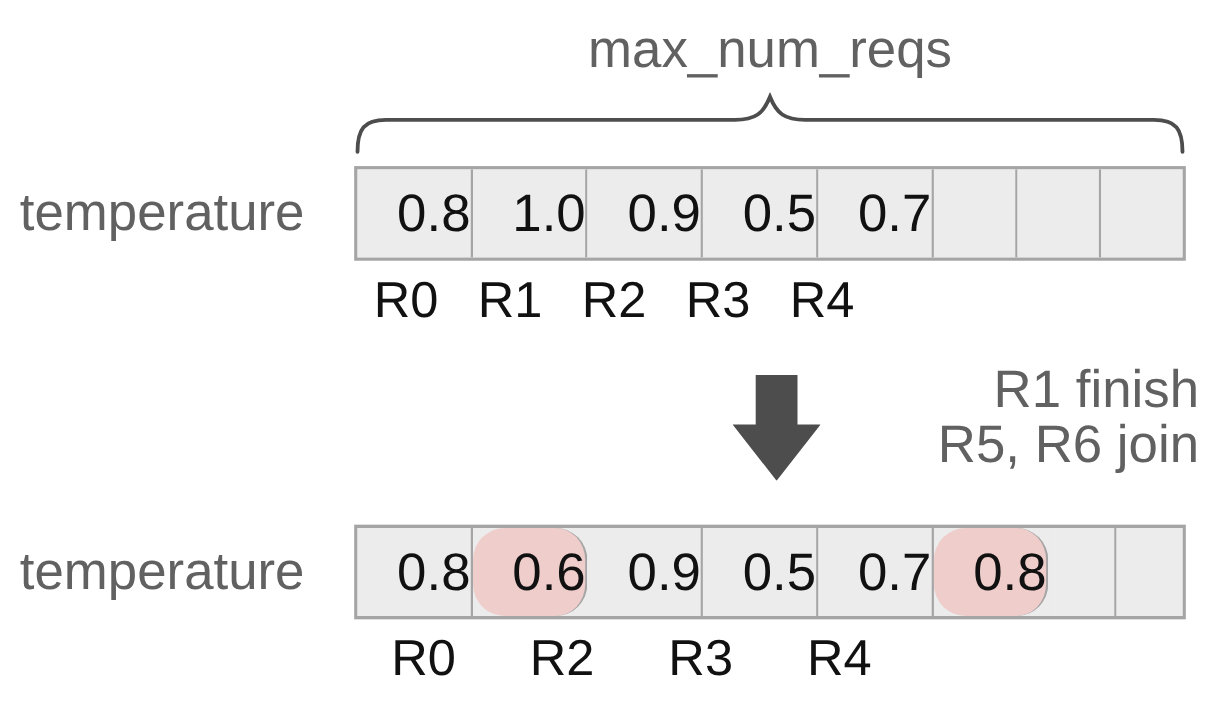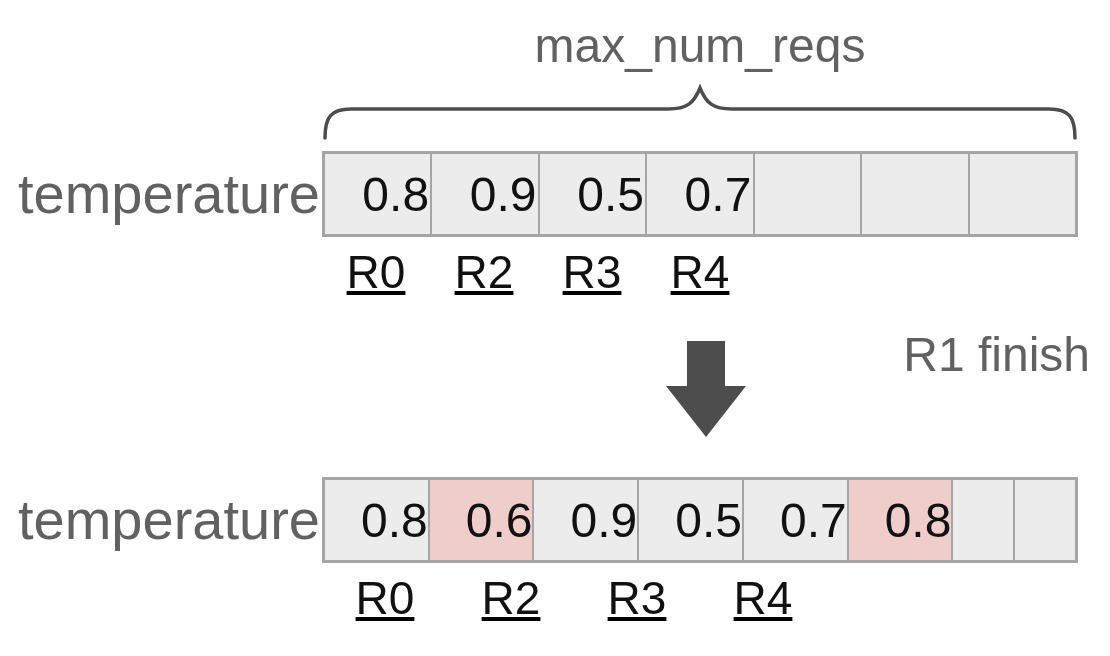--- a/index.html
+++ b/index.html
@@ -23,21 +23,21 @@
     text-align:center;
     font-size:48px;line-height:56px;
     color:var(--label-gray);
     white-space:nowrap;
   }
   .brace{position:absolute;left:322px;top:84px;width:756px;height:58px;}
   .brace path{stroke:var(--arrow-gray);stroke-width:3.5;fill:none;stroke-linecap:round;}
 
   .row-label{
     position:absolute;left:18px;
-    font-size:56px;line-height:56px;
+    font-size:48px;line-height:56px;
     color:var(--label-gray);
     white-space:nowrap;
   }
   .row-label.before{top:166px;}
   .row-label.after{top:492px;}
 
   .grid{
     position:absolute;left:322px;width:756px;height:86px;
     display:flex;
     border:3px solid var(--grid-border);
@@ -47,26 +47,25 @@
   .grid.before{top:151px;}
   .grid.after{top:477px;}
   .cell{
     flex:1 1 0;
     display:flex;align-items:center;justify-content:center;
     border-right:2px solid var(--grid-border);
     background:var(--cell-bg);
     font-size:48px;color:var(--ink);padding-left:36px;
   }
   .cell:last-child{border-right:none;}
-  .cell[data-highlight="true"]{background:var(--cell-highlight);}
+  .cell[data-highlight="true"]{background:var(--cell-highlight);border-radius:29px;}
 
   .req-labels{
     position:absolute;left:322px;width:756px;height:56px;
     display:flex;
-    text-decoration:underline;
   }
   .req-labels.before{top:246px;}
   .req-labels.after{top:572px;}
   .req{
     flex:1 1 0;
     text-align:center;
     font-size:46px;line-height:52px;
     color:var(--ink);
   }
 
@@ -89,44 +88,47 @@
   <div class="title">max_num_reqs</div>
 
   <svg class="brace" viewBox="0 0 756 58" preserveAspectRatio="none">
     <path d="M 3 54 C 3 33 9 25 29 25 L 346 25 C 365 25 372 19 378 4 C 384 19 391 25 410 25 L 727 25 C 747 25 753 33 753 54"></path>
   </svg>
 
   <div class="row-label before">temperature</div>
 
   <div class="grid before">
     <div class="cell" data-highlight="false">0.8</div>
+    <div class="cell" data-highlight="false">1.0</div>
     <div class="cell" data-highlight="false">0.9</div>
     <div class="cell" data-highlight="false">0.5</div>
     <div class="cell" data-highlight="false">0.7</div>
     <div class="cell" data-highlight="false"></div>
     <div class="cell" data-highlight="false"></div>
     <div class="cell" data-highlight="false"></div>
   </div>
 
   <div class="req-labels before">
     <div class="req">R0</div>
+    <div class="req">R1</div>
     <div class="req">R2</div>
     <div class="req">R3</div>
     <div class="req">R4</div>
     <div class="req"></div>
     <div class="req"></div>
     <div class="req"></div>
   </div>
 
   <svg class="arrow" viewBox="0 0 80 96" preserveAspectRatio="none">
     <polygon points="21,0 59,0 59,45 80,45 40,96 0,45 21,45"></polygon>
   </svg>
 
   <div class="transition-text">
     <div>R1 finish</div>
+    <div>R5, R6 join</div>
   </div>
 
   <div class="row-label after">temperature</div>
 
   <div class="grid after">
     <div class="cell" data-highlight="false">0.8</div>
     <div class="cell" data-highlight="true">0.6</div>
     <div class="cell" data-highlight="false">0.9</div>
     <div class="cell" data-highlight="false">0.5</div>
     <div class="cell" data-highlight="false">0.7</div>

